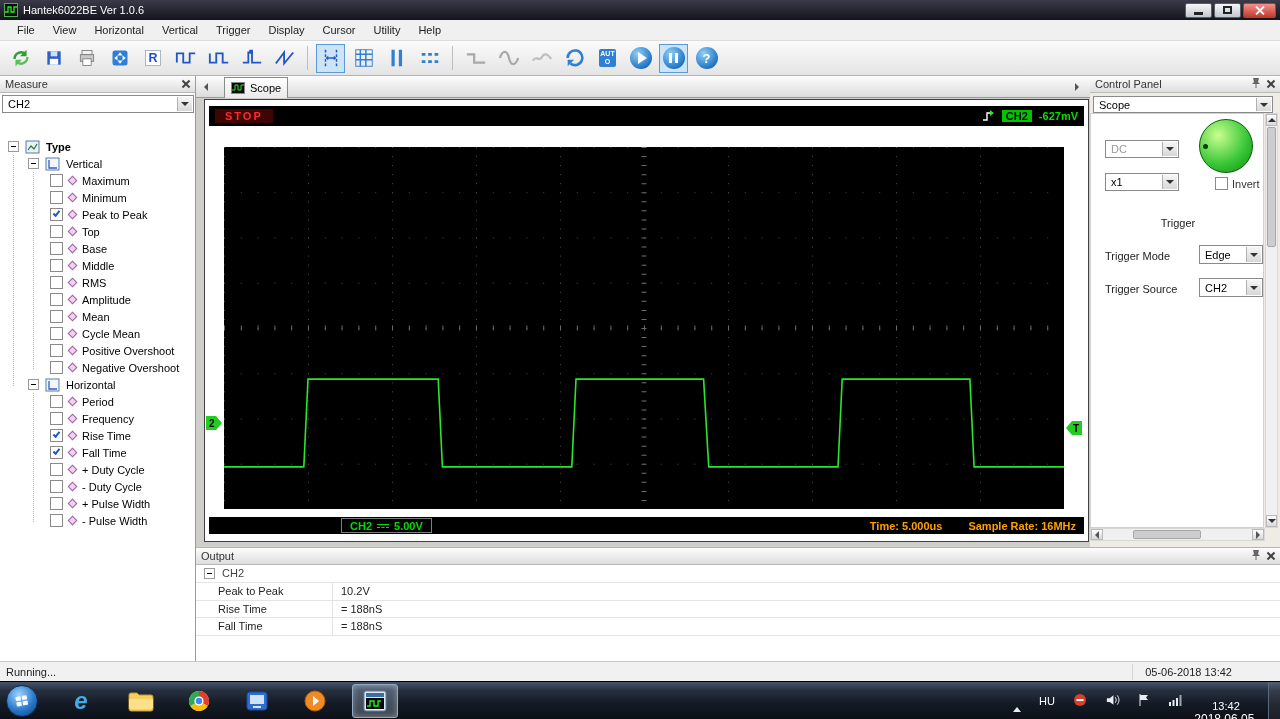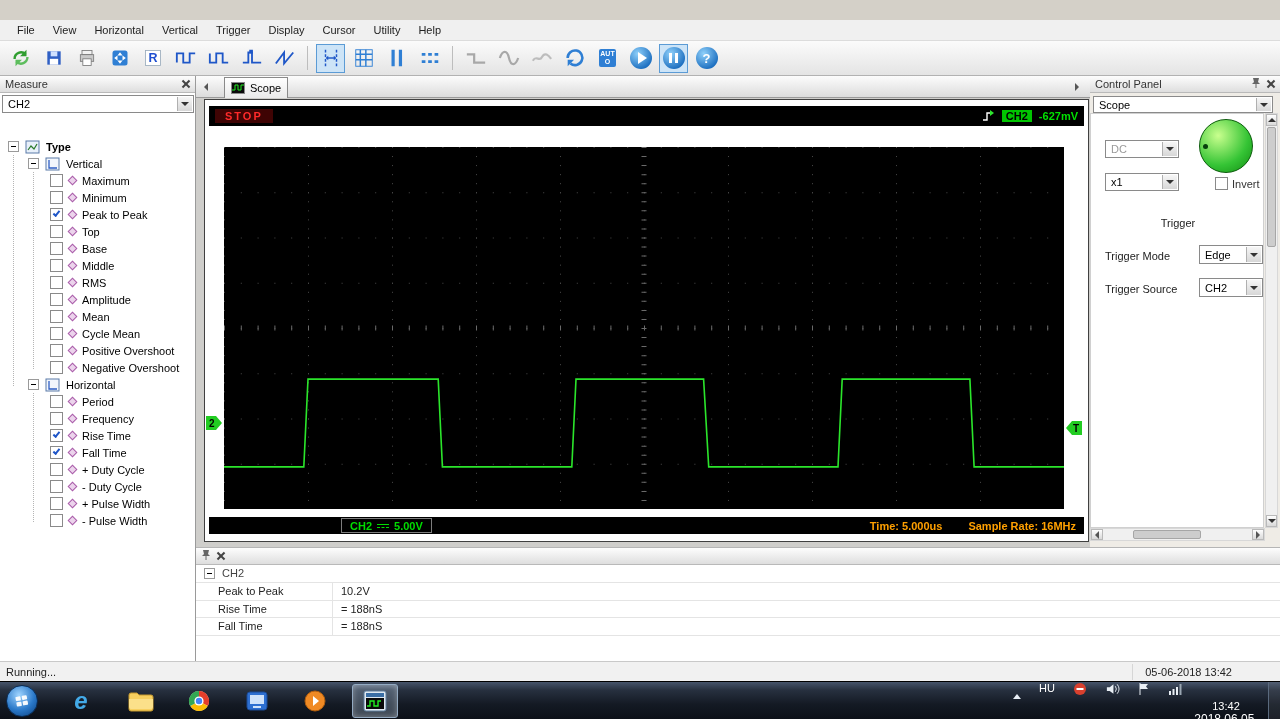--- a/index.html
+++ b/index.html
@@ -140,33 +140,53 @@
 
   
   #taskbar{left:0;top:681px;width:1280px;height:38px;border-top:1px solid #000;
     background:linear-gradient(180deg,#46546a 0%,#27303f 22%,#141a24 60%,#0c1018 100%)}
   #start-orb{position:absolute;left:6px;top:3px;width:32px;height:32px;border-radius:50%;
     background:radial-gradient(circle at 40% 30%,#9fd4ff,#2a78c8 55%,#0b3f7e);border:1px solid #0a2c55;
     display:flex;align-items:center;justify-content:center}
   .tb-app{position:absolute;top:2px;width:42px;height:34px;display:flex;align-items:center;justify-content:center;border-radius:3px}
   .tb-app.active{border:1px solid #93aac2;background:rgba(190,215,240,.28);box-shadow:inset 0 0 6px rgba(255,255,255,.35)}
   .ie-e{font-size:24px;font-weight:bold;font-style:italic;color:#43aae8}
-  #tray{position:absolute;right:96px;top:0;height:38px;display:flex;align-items:flex-start;gap:18px}
+  #tray{position:absolute;right:96px;top:0;height:38px;display:flex;align-items:center;gap:18px}
   .tray-txt{color:#fff;font-size:11px}
   #clock{position:absolute;right:16px;top:18px;width:76px;text-align:center;color:#fff}
   #clock-time{font-size:11px;line-height:13px}
   #clock-date{font-size:12px;line-height:12px}
   #show-desktop{position:absolute;right:0;top:0;width:12px;height:38px;border-left:1px solid #5a6a7e;background:rgba(255,255,255,.07)}
   .tray-up{width:0;height:0;border-left:4px solid transparent;border-right:4px solid transparent;border-bottom:5px solid #e7edf4}
 </style>
 </head>
 <body>
 
 <div id="app">
 
+  <div class="a" id="titlebar">
+    <span style="display:flex">
+      <svg width="14" height="14" viewBox="0 0 14 14">
+          <rect x="0.5" y="0.5" width="13" height="13" fill="#0a0a0a" stroke="#5a5"></rect>
+          <path d="M1 9h3V4h3v5h3V4h3" stroke="#2e2" fill="none" stroke-width="1.3"></path>
+        </svg>
+    </span>
+    <span id="title-text">Hantek6022BE Ver 1.0.6</span>
+    <span id="winbtns">
+      <span class="wbtn">
+          <i class="glyph-min"></i>
+        </span>
+      <span class="wbtn">
+          <i class="glyph-max"></i>
+        </span>
+      <span class="wbtn close">
+          <i class="glyph-x"></i>
+        </span>
+    </span>
+  </div>
 
   <div class="a" id="menubar">
     <div style="display:flex">
 
     <div class="menu-item">File</div>
         <div class="menu-item">View</div>
         <div class="menu-item">Horizontal</div>
         <div class="menu-item">Vertical</div>
         <div class="menu-item">Trigger</div>
         <div class="menu-item">Display</div>
@@ -643,20 +663,21 @@
         </span>
       <span class="sb-thumb" style="left:42px;top:1px;width:68px;height:9px"></span>
       <span class="sb-btn" style="left:161px;top:0;height:11px;width:12px">
           <i class="tri-right"></i>
         </span>
     </div>
   </div>
 
   <div class="a" id="output-panel">
     <div class="panel-header">
+      <span class="ph-title">Output</span>
       <span class="ph-icons">
         <span><svg width="10" height="12" viewBox="0 0 10 12">
               <path d="M2 1h6l-1 4 2 2H1l2-2z" fill="#666"></path>
               <line x1="5" y1="7" x2="5" y2="11" stroke="#666"></line>
             </svg></span>
         <span><i class="xmark"></i></span>
       </span>
     </div>
     <div id="out-group">
       <span class="expander"></span>

